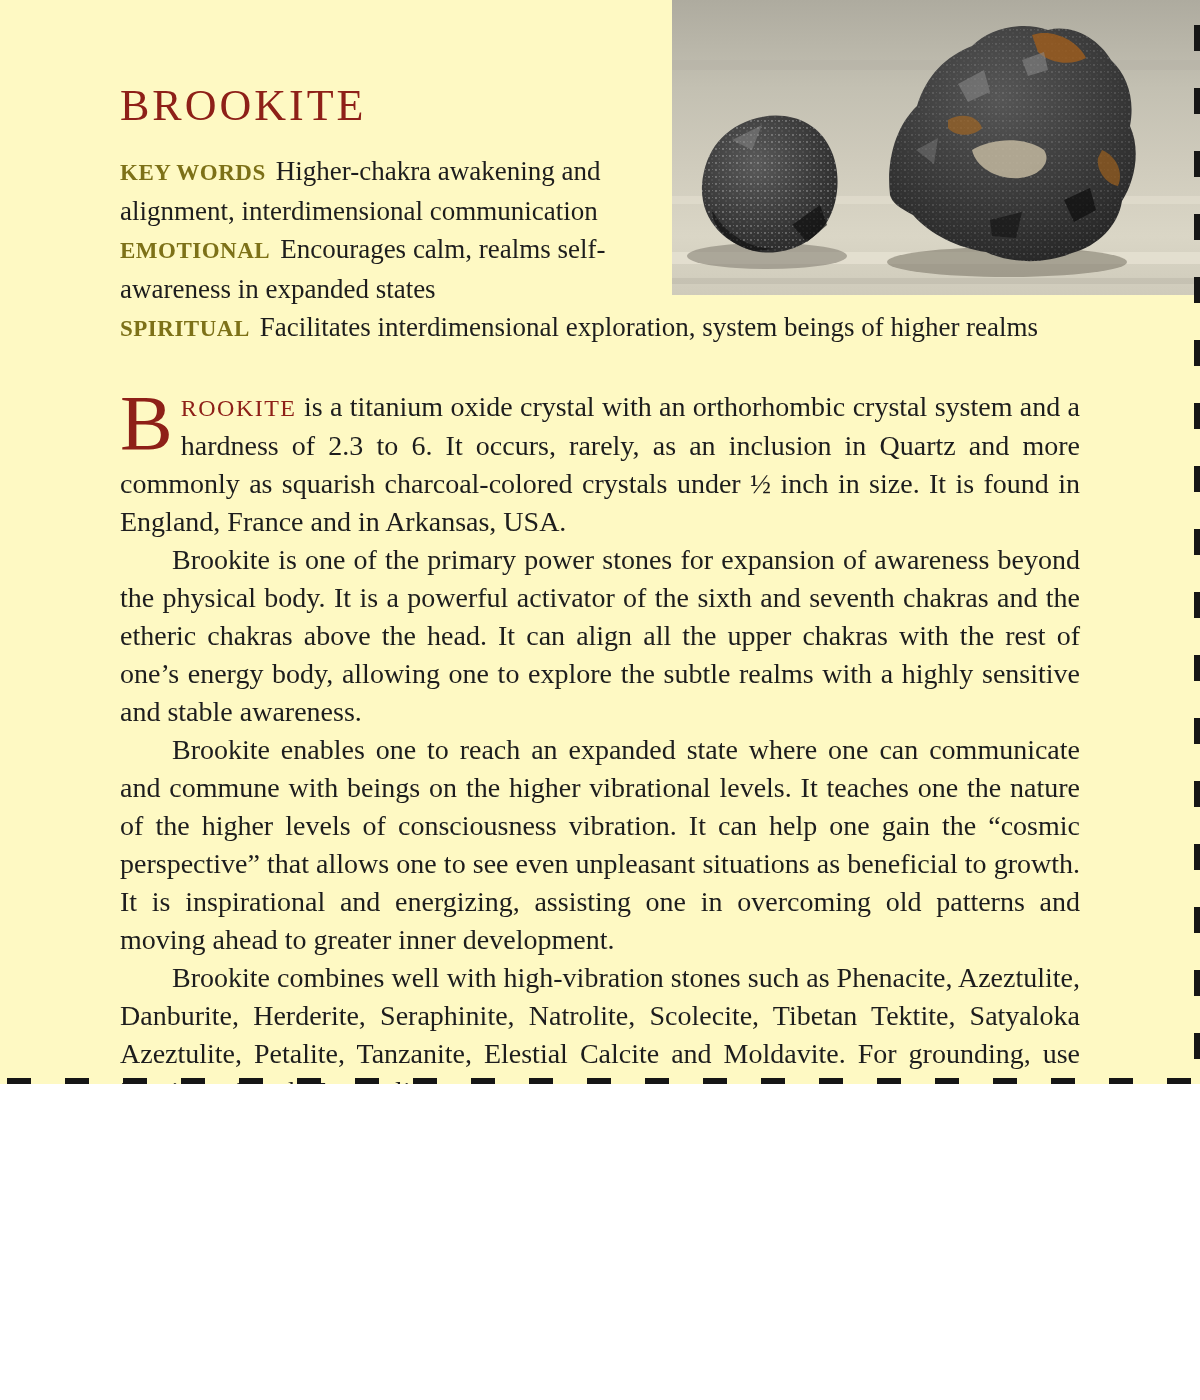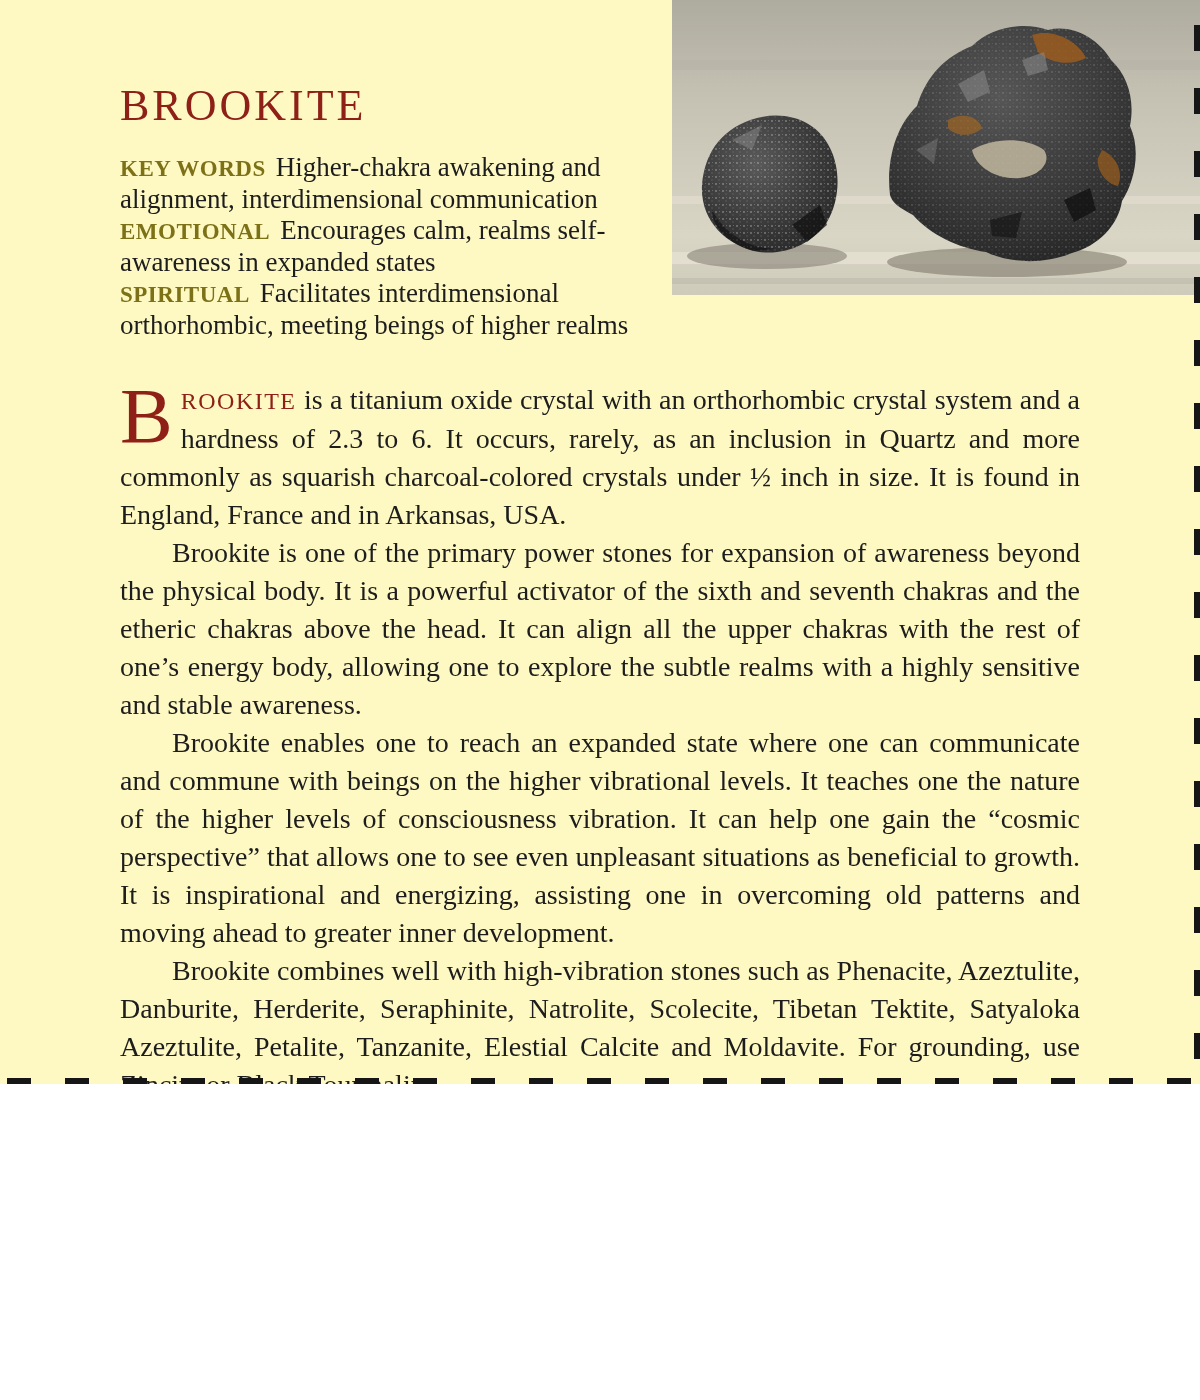--- a/index.html
+++ b/index.html
@@ -11,21 +11,21 @@
   }
   .content{
     position:absolute; left:120px; top:0; width:960px;
   }
   .photo-spacer{ float:right; width:436px; height:300px; }
   h1.title{
     margin:84px 0 0 0; padding:0;
     font-size:44px; font-weight:normal; line-height:44px;
     letter-spacing:3px; color:#8e2018;
   }
-  .attributes{ margin-top:24px; font-size:27px; line-height:31px; }
+  .attributes{ margin-top:24px; font-size:27px; line-height:38px; }
   .attributes p{ margin:0; padding:0; }
   .attr-label{
     font-weight:bold; font-size:23px; color:#7d7118;
     letter-spacing:0.5px; margin-right:10px;
   }
   .attr-label.inline{ margin-left:26px; }
   .body-text{ margin-top:40px; font-size:28px; line-height:38px; text-align:justify; }
   .body-text p{ margin:0; padding:0; text-indent:52px; }
   .body-text p.first{ text-indent:0; }
   .dropcap{
@@ -121,21 +121,21 @@
   </div>
 
   <div class="content">
     <div class="photo-spacer"></div>
 
     <h1 class="title">BROOKITE</h1>
 
     <div class="attributes">
       <p><span class="attr-label">KEY WORDS</span><span>Higher-chakra awakening and alignment, interdimensional communication</span></p>
       <p><span class="attr-label">EMOTIONAL</span><span>Encourages calm, realms self-awareness in expanded states</span></p>
-      <p><span class="attr-label">SPIRITUAL</span><span>Facilitates interdimensional orthorhombic, meeting beings of higher realms</span></p>
+      <p><span class="attr-label">SPIRITUAL</span><span>Facilitates interdimensional exploration, system beings of higher realms</span></p>
     </div>
 
     <div class="body-text">
       <p class="first"><span class="dropcap">B</span><span class="lead-smallcaps">ROOKITE</span><span> is a titanium oxide crystal with an orthorhombic crystal system and a hardness of 2.3 to 6. It occurs, rarely, as an inclusion in Quartz and more commonly as squarish charcoal-colored crystals under ½ inch in size. It is found in England, France and in Arkansas, USA.</span></p>
       <p>Brookite is one of the primary power stones for expansion of awareness beyond the physical body. It is a powerful activator of the sixth and seventh chakras and the etheric chakras above the head. It can align all the upper chakras with the rest of one’s energy body, allowing one to explore the subtle realms with a highly sensitive and stable awareness.</p>
       <p>Brookite enables one to reach an expanded state where one can communicate and commune with beings on the higher vibrational levels. It teaches one the nature of the higher levels of consciousness vibration. It can help one gain the “cosmic perspective” that allows one to see even unpleasant situations as beneficial to growth. It is inspirational and energizing, assisting one in overcoming old patterns and moving ahead to greater inner development.</p>
       <p>Brookite combines well with high-vibration stones such as Phenacite, Azeztulite, Danburite, Herderite, Seraphinite, Natrolite, Scolecite, Tibetan Tektite, Satyaloka Azeztulite, Petalite, Tanzanite, Elestial Calcite and Moldavite. For grounding, use Zincite or Black Tourmaline.</p>
     </div>
   </div>
 

